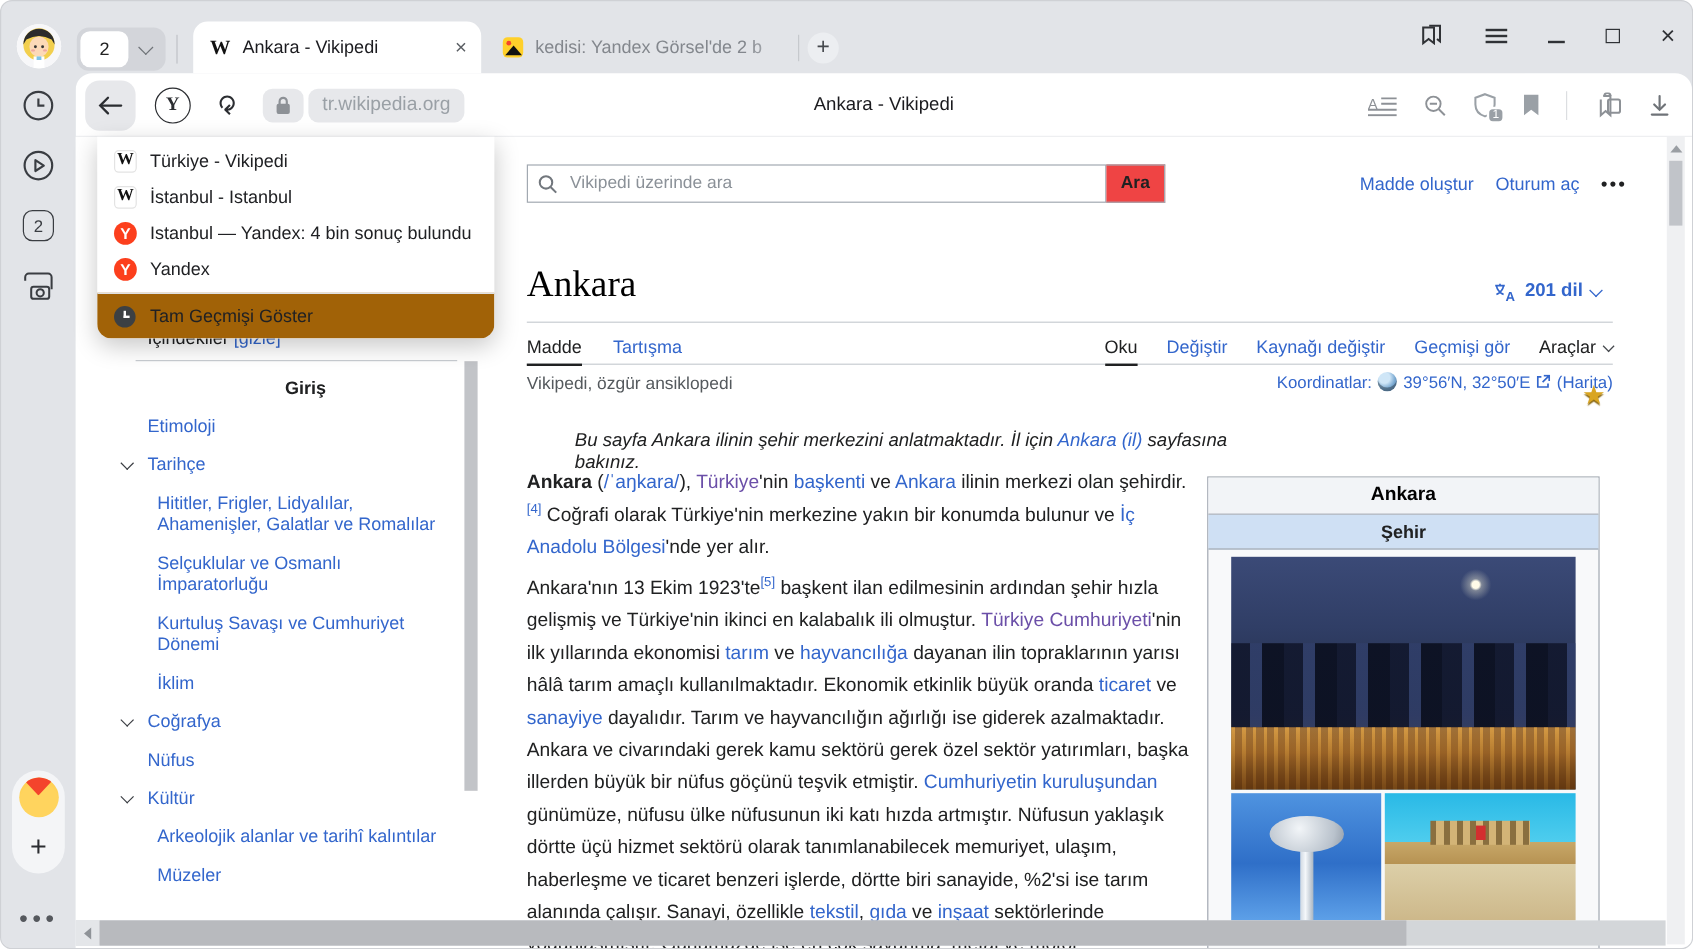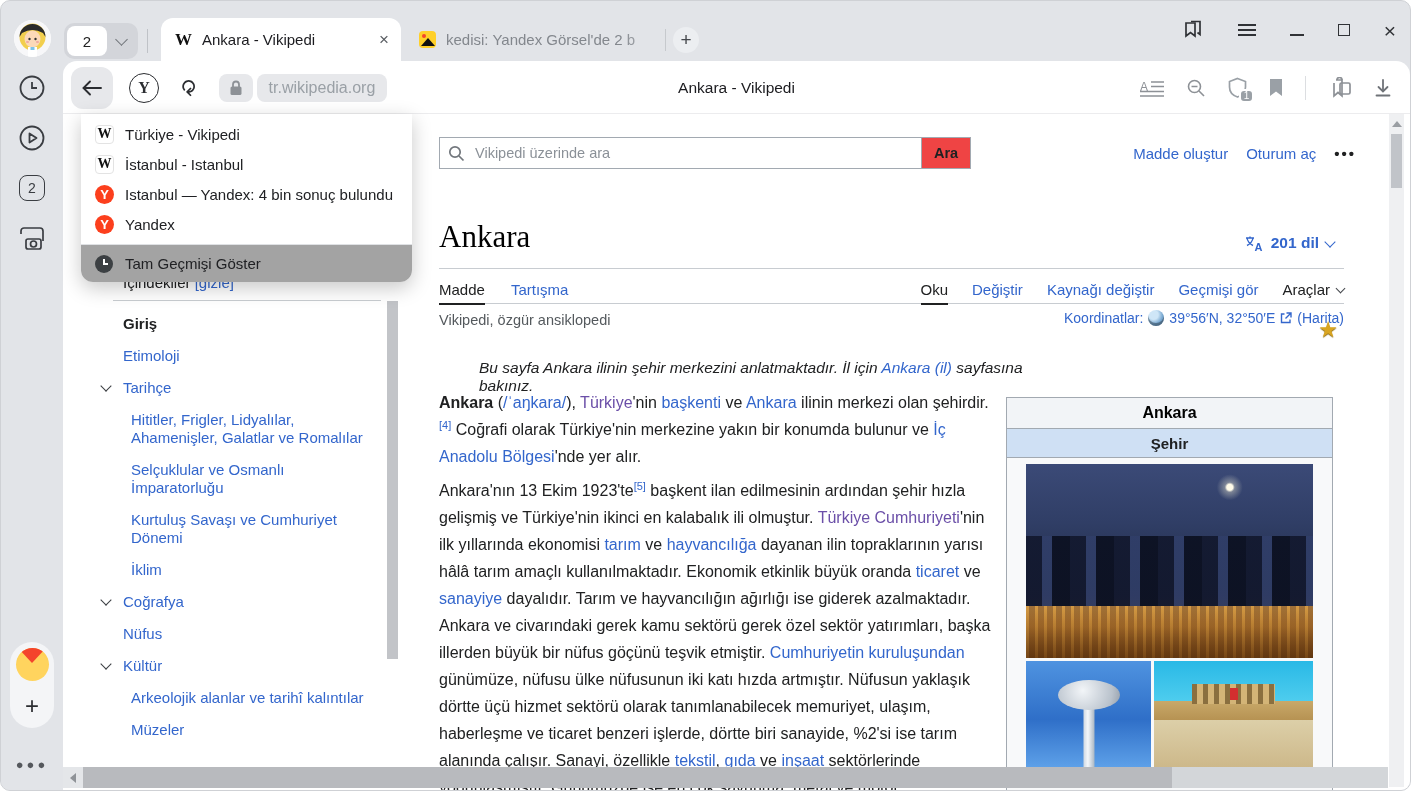--- a/index.html
+++ b/index.html
@@ -59,34 +59,34 @@
 
   
   .content{position:absolute;left:62px;top:113px;right:0;bottom:0;background:#fff;overflow:hidden;}
 
   
   .histmenu{position:absolute;left:80px;top:113px;width:331px;background:#fff;border-radius:0 0 12px 12px;box-shadow:0 6px 20px rgba(0,0,0,.22);z-index:40;padding-top:5px;overflow:hidden;}
   .hist-item{display:flex;align-items:center;height:30px;padding:0 14px;font-size:15px;color:#202124;}
   .hist-ic{width:19px;height:19px;margin-right:11px;flex:0 0 auto;display:flex;align-items:center;justify-content:center;}
   .hist-ic.wikipedia{background:#fff;border:1px solid #e3e3e3;border-radius:4px;font-family:"Liberation Serif",serif;font-weight:bold;font-size:14px;color:#111;}
   .hist-ic.yandex{background:#fc3f1d;border-radius:50%;color:#fff;font-weight:bold;font-size:13px;}
-  .hist-footer{display:flex;align-items:center;height:38px;padding:0 14px;font-size:15px;color:#202124;background:#a3a3a3;border-top:1px solid #dfe1e4;margin-top:5px;}
+  .hist-footer{display:flex;align-items:center;height:38px;padding:0 14px;font-size:15px;color:#202124;background:#a16207;border-top:1px solid #dfe1e4;margin-top:5px;}
   .clock-dark{width:18px;height:18px;border-radius:50%;background:#3c4043;position:relative;margin-right:12px;}
   .clock-dark::before{content:"";position:absolute;left:8px;top:4px;width:1.8px;height:6px;background:#fff;}
   .clock-dark::after{content:"";position:absolute;left:8px;top:8.5px;width:5px;height:1.8px;background:#fff;}
 
   
   .toc{position:absolute;left:23px;top:160px;width:300px;}
   .toc-header{font-size:15px;color:#202122;padding-left:37px;}
   .toc-header .hide-link{color:#3366cc;}
   .toc-hr{border:none;border-top:1px solid #c8ccd1;margin:9px 0 0 27px;width:268px;}
   .toc-item{position:relative;margin:14px 0;font-size:15px;line-height:18px;color:#3366cc;}
   .toc-item.top{padding-left:37px;}
   .toc-item.sub{padding-left:45px;width:280px;}
-  .toc-item.active{color:#202122;font-weight:bold;}
+  .toc-item.active{color:#202122;font-weight:bold;text-align:center;}
   .toc-chev{position:absolute;left:16px;top:3px;width:8px;height:8px;border-right:1.8px solid #3a3d42;border-bottom:1.8px solid #3a3d42;transform:rotate(45deg);}
   .toc-scroll-thumb{position:absolute;left:324px;top:187px;width:11px;height:358px;background:#c2c4c8;}
 
   
   .wmain{position:absolute;left:0;top:0;right:0;bottom:0;}
   .searchbar{position:absolute;left:376px;top:23px;display:flex;border-radius:13px;}
   .searchbox{width:483px;height:32px;border:1px solid #a2a9b1;background:#fff;display:flex;align-items:center;padding:0 8px;}
   .searchbox input{border:none;outline:none;flex:1;font-size:14.5px;color:#202122;font-family:inherit;}
   .searchbox input::placeholder{color:#8b9198;}
   .search-btn{height:32px;padding:0 12px;border:1px solid #a2a9b1;border-left:none;background:#ef4444;font-weight:bold;font-size:14.5px;color:#202122;display:flex;align-items:center;}

